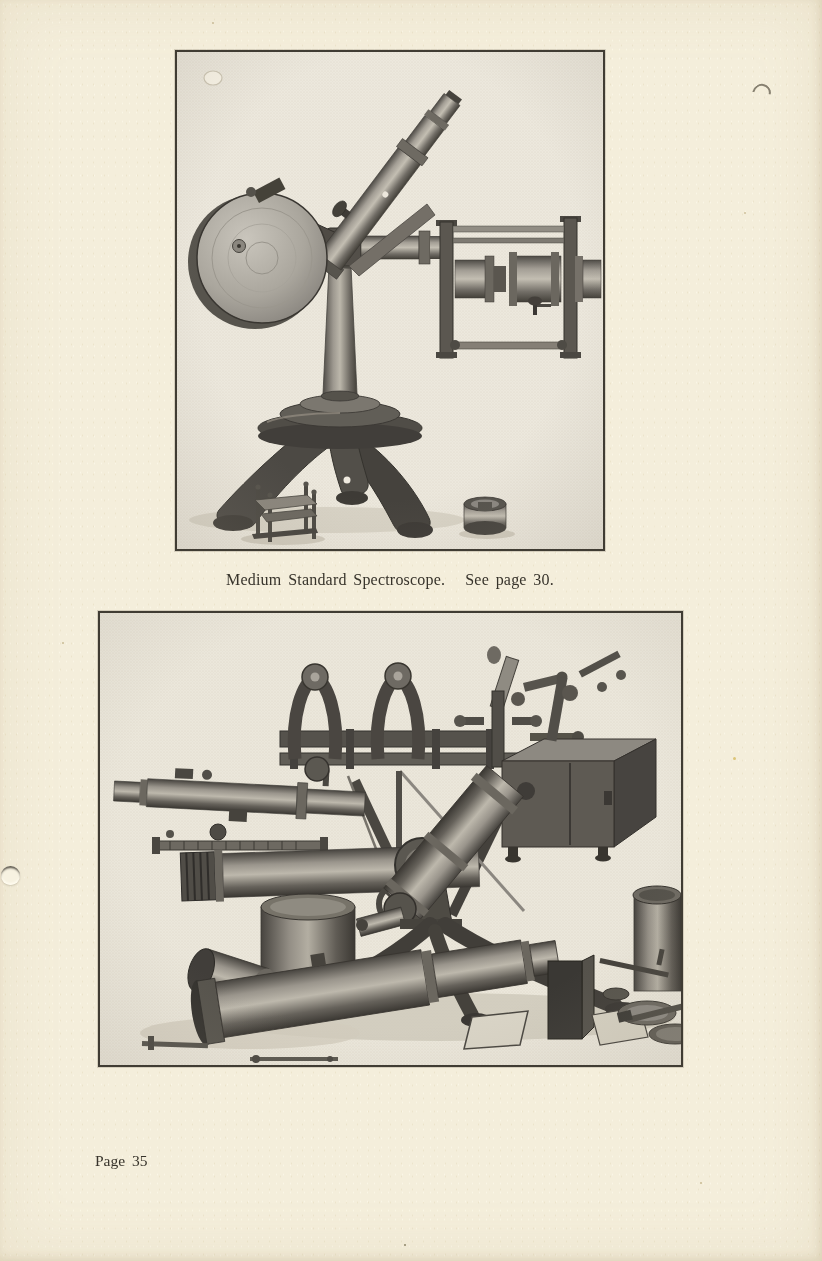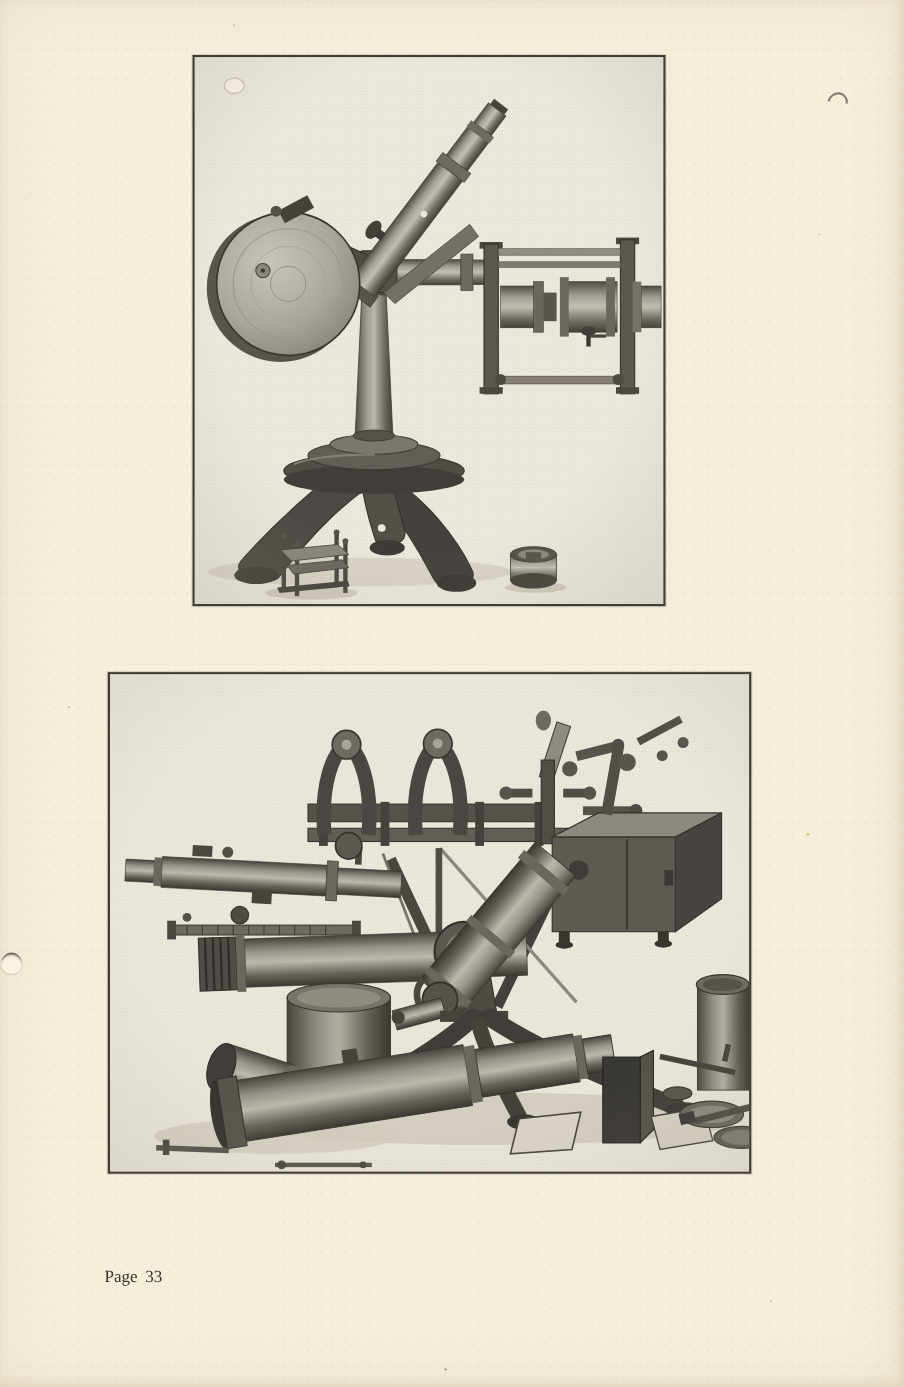--- a/index.html
+++ b/index.html
@@ -203,20 +203,23 @@
         <ellipse cx="308" cy="476" rx="21" ry="7" fill="#45423d"></ellipse>
         <ellipse cx="308" cy="452" rx="21" ry="7" fill="#55524c" stroke="#383531" stroke-width="0.8"></ellipse>
         <ellipse cx="308" cy="452" rx="14" ry="4.5" fill="#8a8680"></ellipse>
         <rect x="301" y="450" width="14" height="9" fill="#55524c"></rect>
       </g>
 
       <rect width="426" height="497" fill="url(#vig1)"></rect>
     </svg>
   </figure>
 
+  <div class="caption cap1">
+    <span>Medium Standard Spectroscope.</span><span class="ref">See page 30.</span>
+  </div>
 
   <figure class="fig fig2">
     <svg viewBox="0 0 581 452" xmlns="http://www.w3.org/2000/svg" role="img">
       <defs>
         <pattern id="ht2" width="3" height="3" patternUnits="userSpaceOnUse">
           <rect width="3" height="3" fill="#ebe7db"></rect>
           <circle cx="1" cy="1" r="0.5" fill="#dad3c2"></circle>
           <circle cx="2.5" cy="2.4" r="0.3" fill="#dfd8c8"></circle>
         </pattern>
         <linearGradient id="mh2" x1="0" y1="0" x2="0" y2="1">
@@ -433,14 +436,14 @@
         <rect x="150" y="444" width="88" height="4" fill="#5a574f"></rect>
         <circle cx="156" cy="446" r="4" fill="#4a4741"></circle>
           <circle cx="230" cy="446" r="3" fill="#4a4741"></circle>
       </g>
 
       <rect width="581" height="452" fill="url(#vig2)"></rect>
     </svg>
   </figure>
 
 
-  <div class="page-number">Page 33</div>
+  <div class="page-number">Page 35</div>
 </div>
 
 </body></html>

